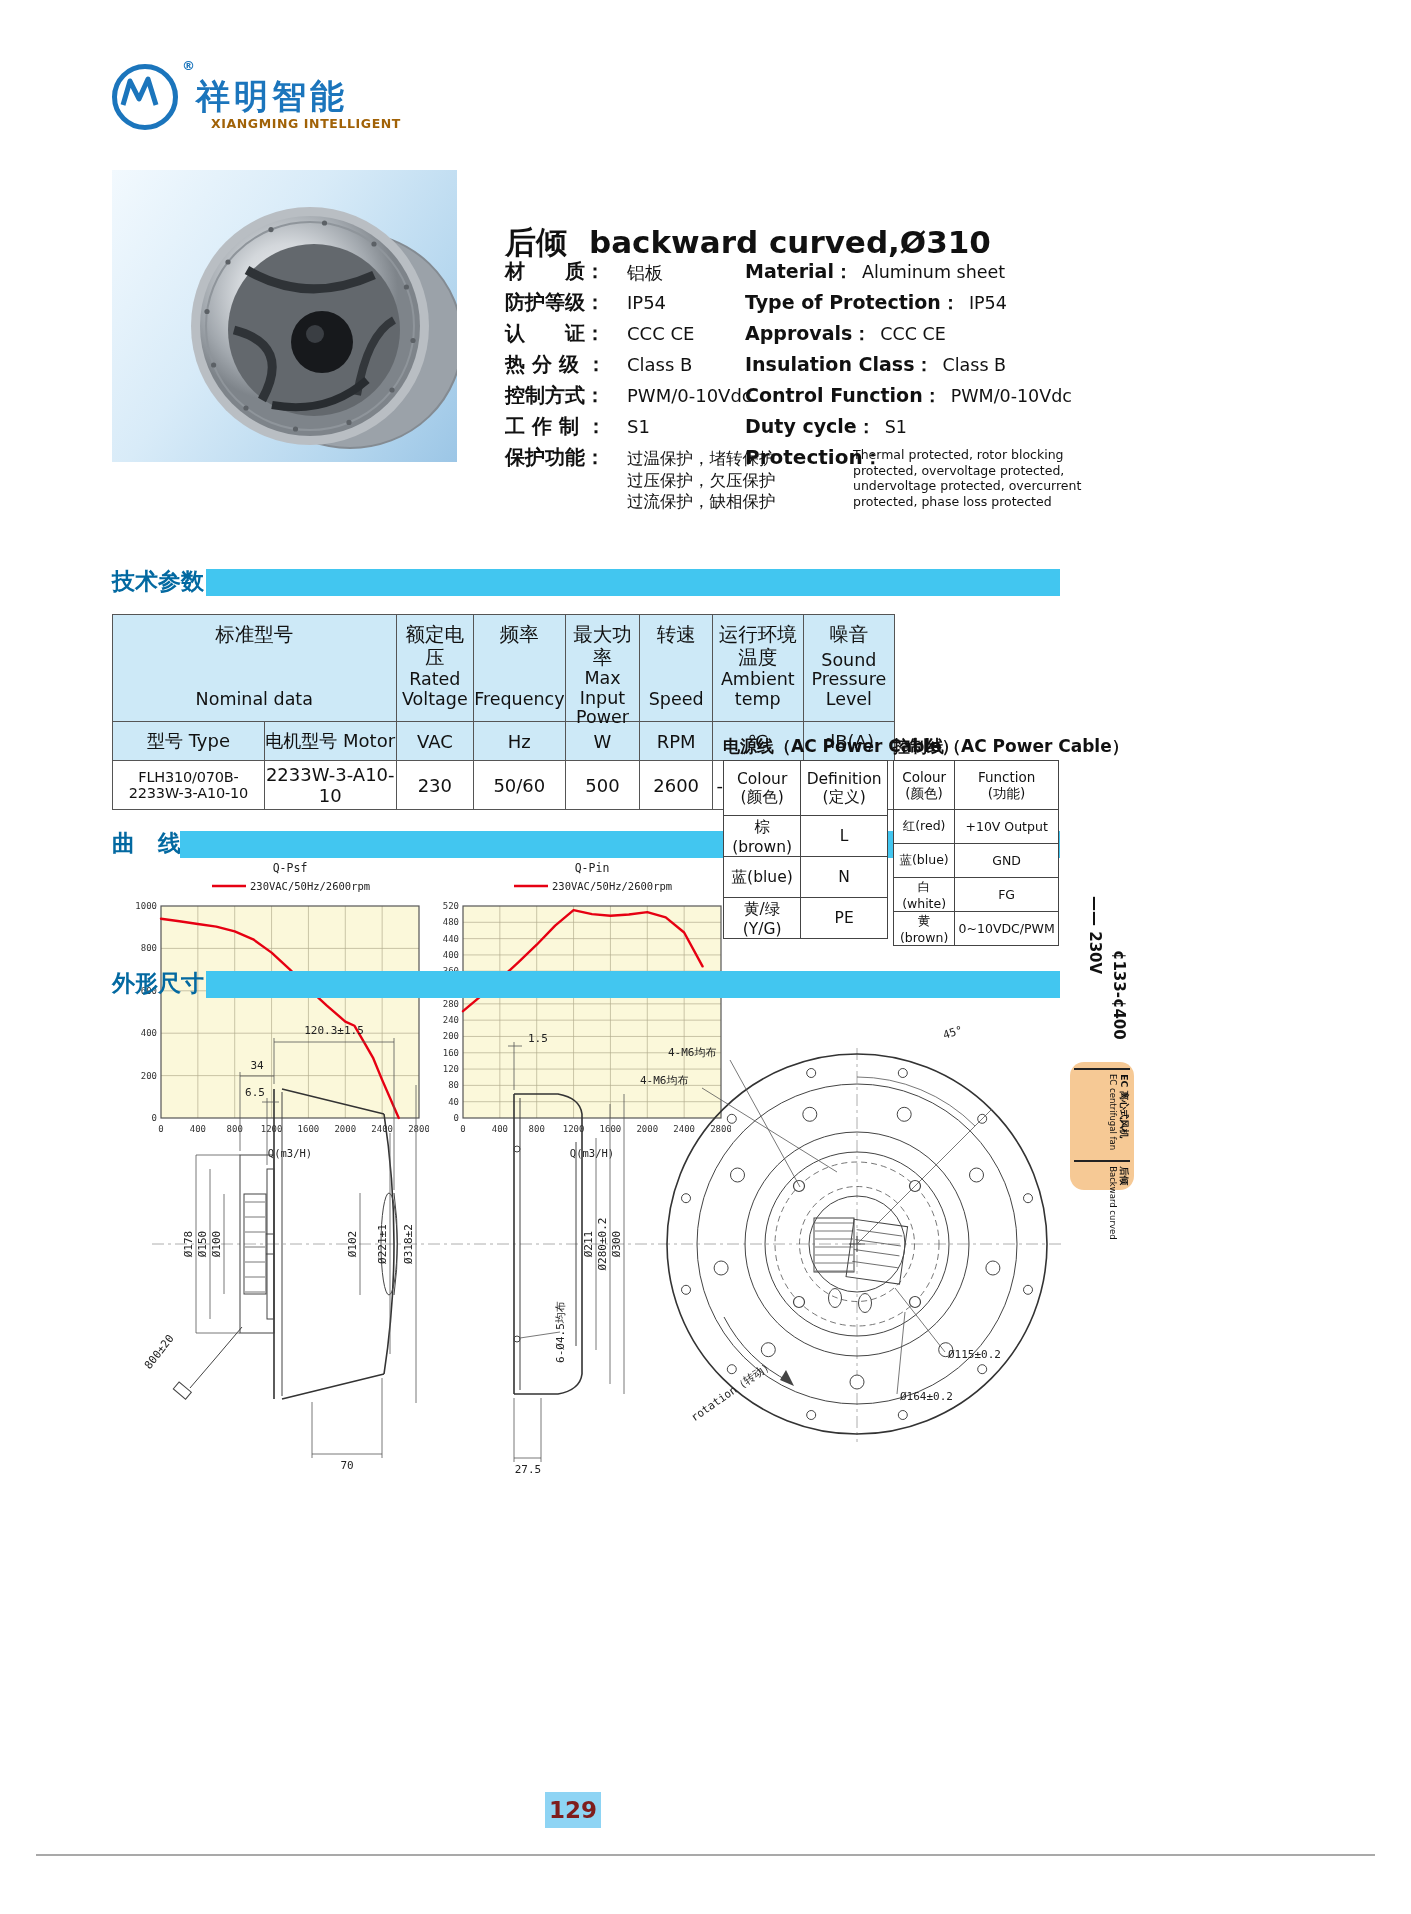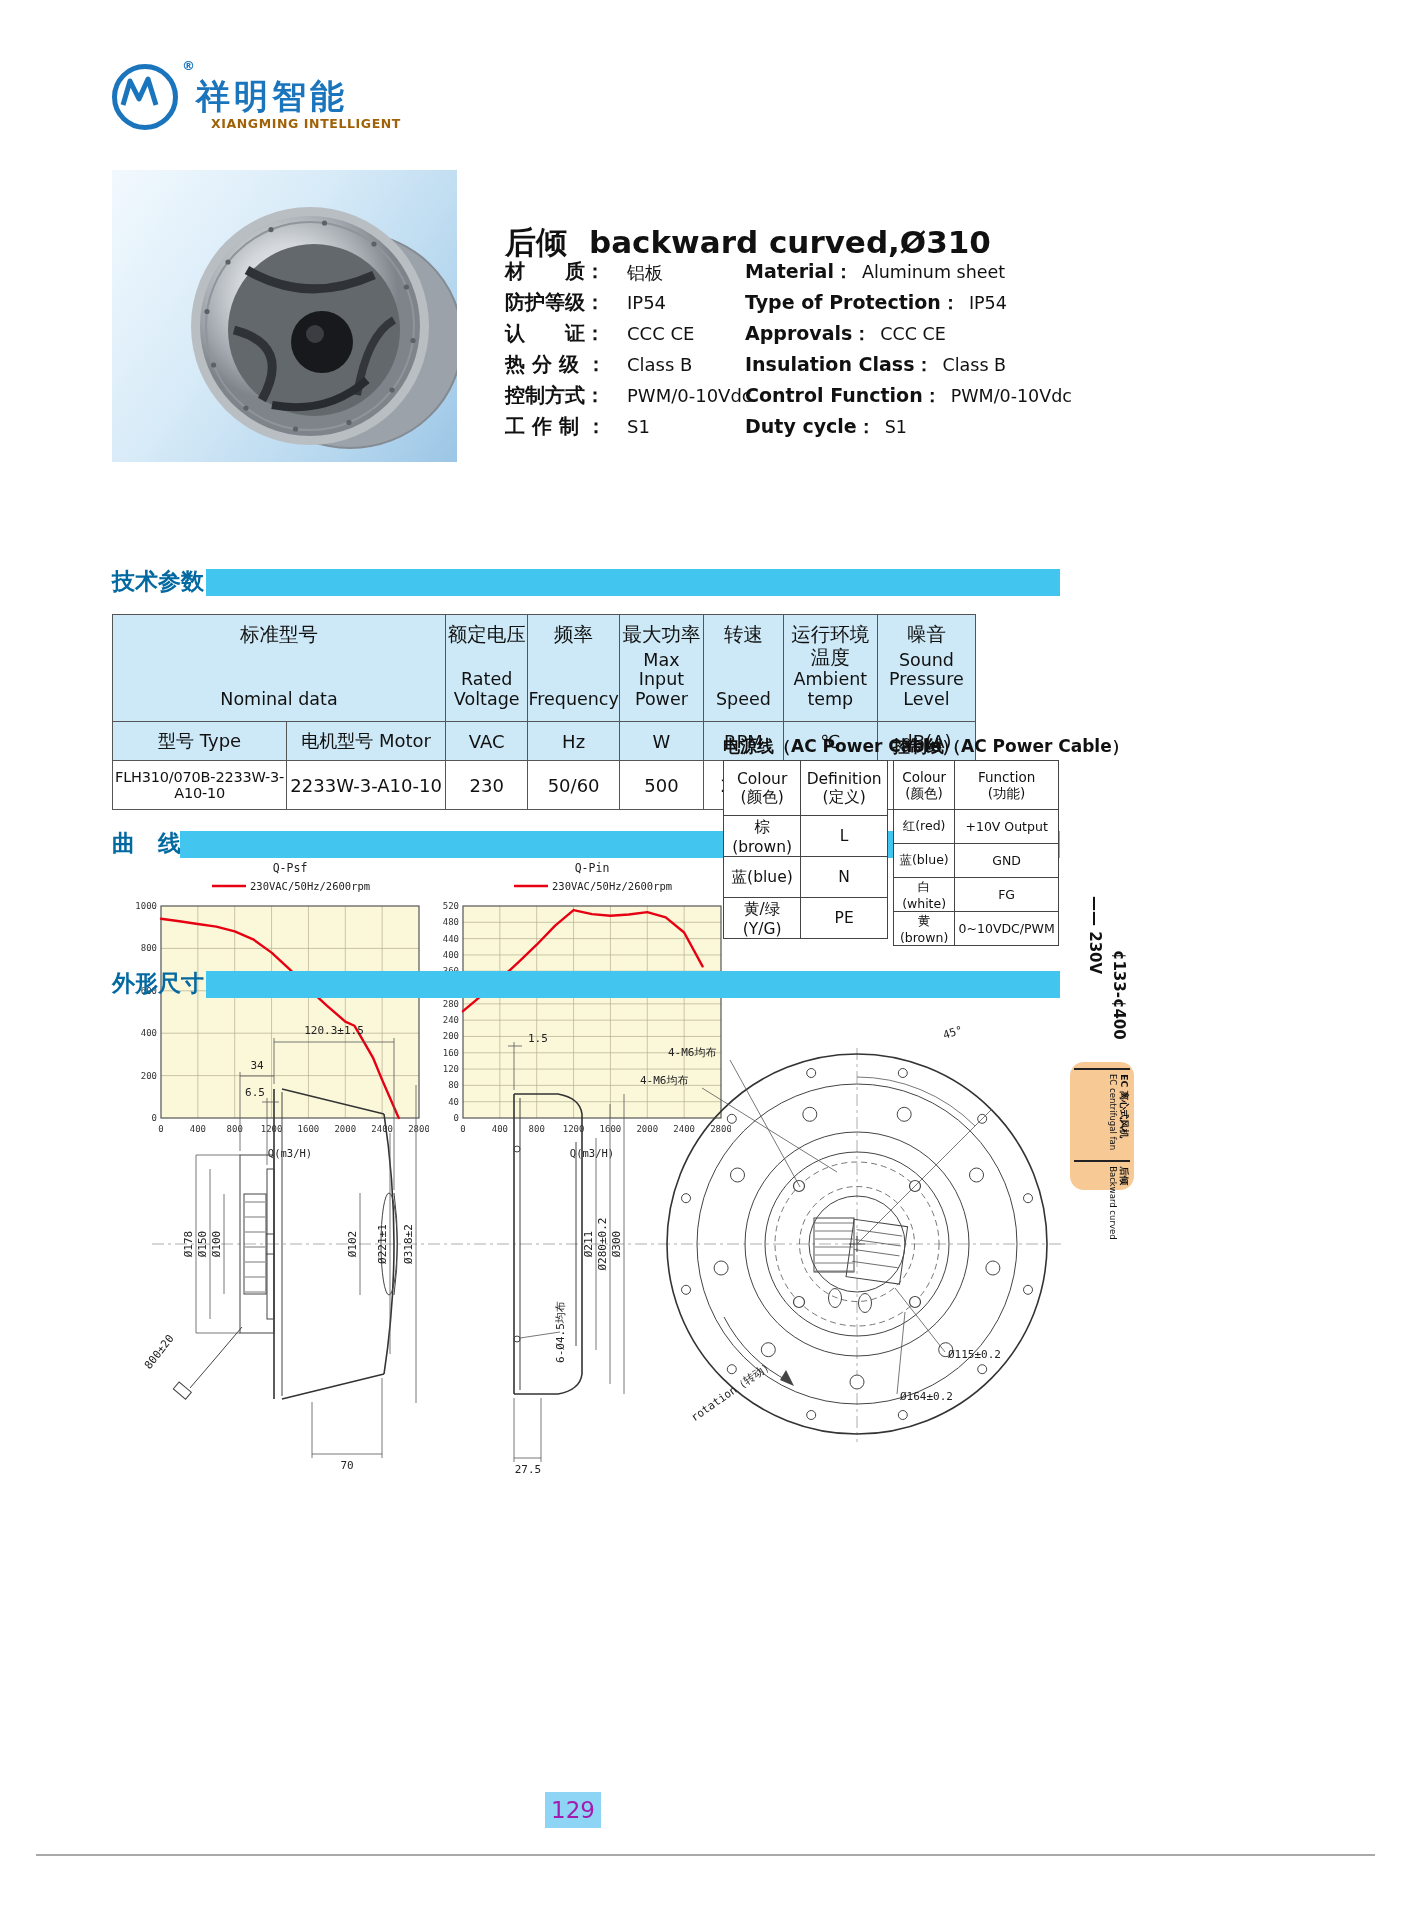--- a/index.html
+++ b/index.html
@@ -38,21 +38,21 @@
   .pve{position:absolute;left:348px;top:3px;width:238px;font-size:12.5px;line-height:15.5px;}
 
   
   .secTitle{font-size:23px;font-weight:bold;color:#0369a1;white-space:pre;}
   .bar{background:#42c6f0;height:27px;}
   #secTech{left:112px;top:566px;} #barTech{left:206px;top:569px;width:854px;}
   #secCurve{left:112px;top:828px;} #barCurve{left:180px;top:831px;width:880px;}
   #secDim{left:112px;top:968px;} #barDim{left:206px;top:971px;width:854px;}
 
   
-  #ttable{position:absolute;left:112px;top:614px;width:864px;border-collapse:collapse;text-align:center;}
+  #ttable{position:absolute;left:112px;top:614px;width:783px;border-collapse:collapse;text-align:center;}
   #ttable td{border:1.6px solid #555;padding:0;}
   .th{background:#cde9f7;}
   .h1in{display:flex;flex-direction:column;height:106px;}
   .h1cn{margin-top:8px;font-size:19.5px;white-space:pre-line;line-height:23px;}
   .h1en{margin:auto 0 12px 0;font-size:17.5px;line-height:19.5px;white-space:pre-line;}
   .h2c{height:38px;font-size:18px;vertical-align:middle;}
   .dc{height:48px;font-size:18px;vertical-align:middle;background:#fff;}
   .modelCell{font-size:14.5px;letter-spacing:-0.2px;}
 
   
@@ -87,22 +87,22 @@
   .vrot{transform:rotate(90deg);transform-origin:0 0;white-space:nowrap;}
   #sbVolt{left:1104px;top:896px;width:84px;font-size:15px;font-weight:bold;}
   #sbRange{left:1128px;top:950px;width:110px;font-size:15px;font-weight:bold;}
   #sbBox{left:1070px;top:1062px;width:64px;height:128px;background:#f6c995;border-radius:14px;}
   #sbFam{left:1130px;top:1068px;width:118px;height:56px;display:flex;gap:10px;}
   .sbcol{border-left:2.2px solid #222;padding-left:4px;}
   .sbcn{font-size:9.5px;font-weight:bold;line-height:12px;white-space:nowrap;}
   .sben{font-size:8.5px;line-height:11px;white-space:nowrap;}
 
   
-  #pageNum{left:545px;top:1792px;width:56px;height:36px;background:#8ed4f4;color:#a21caf;
-           font-size:23px;font-weight:normal;display:flex;align-items:center;justify-content:center;}
+  #pageNum{left:545px;top:1792px;width:56px;height:36px;background:#8ed4f4;color:#7f1d1d;
+           font-size:23px;font-weight:bold;display:flex;align-items:center;justify-content:center;}
   #botRule{left:36px;top:1854px;width:1339px;height:2px;background:#a9a9a9;}
 </style>
 </head>
 <body>
 
 <div id="page">
 
   <div class="abs" id="logoCircle">
     <svg width="46" height="46" viewBox="0 0 46 46">
       <polyline points="6,36 13,12 22,30 31,10 39,36" fill="none" stroke="#1b75bc" stroke-width="5" stroke-linejoin="round"></polyline>
@@ -195,20 +195,28 @@
           <span class="sve">PWM/0-10Vdc</span>
         </span>
     </div>
     <div class="srow">
       <span class="slc">工 作 制 ：</span>
       <span class="svc">S1</span>
       <span class="sen">
           <span class="sle">Duty cycle：</span>
           <span class="sve">S1</span>
         </span>
+    </div>
+    <div id="prot">
+      <span class="slc">保护功能：</span>
+      <span class="pvc">过温保护，堵转保护
+过压保护，欠压保护
+过流保护，缺相保护</span>
+      <span class="ple">Protection：</span>
+      <span class="pve">Thermal protected, rotor blocking protected, overvoltage protected, undervoltage protected, overcurrent protected, phase loss protected</span>
     </div>
   </div>
 
   <div class="abs secTitle" id="secTech">技术参数</div>
   <div class="abs bar" id="barTech"></div>
 
   <table id="ttable">
     <colgroup>
         <col style="width:200px">
         <col style="width:190px">

